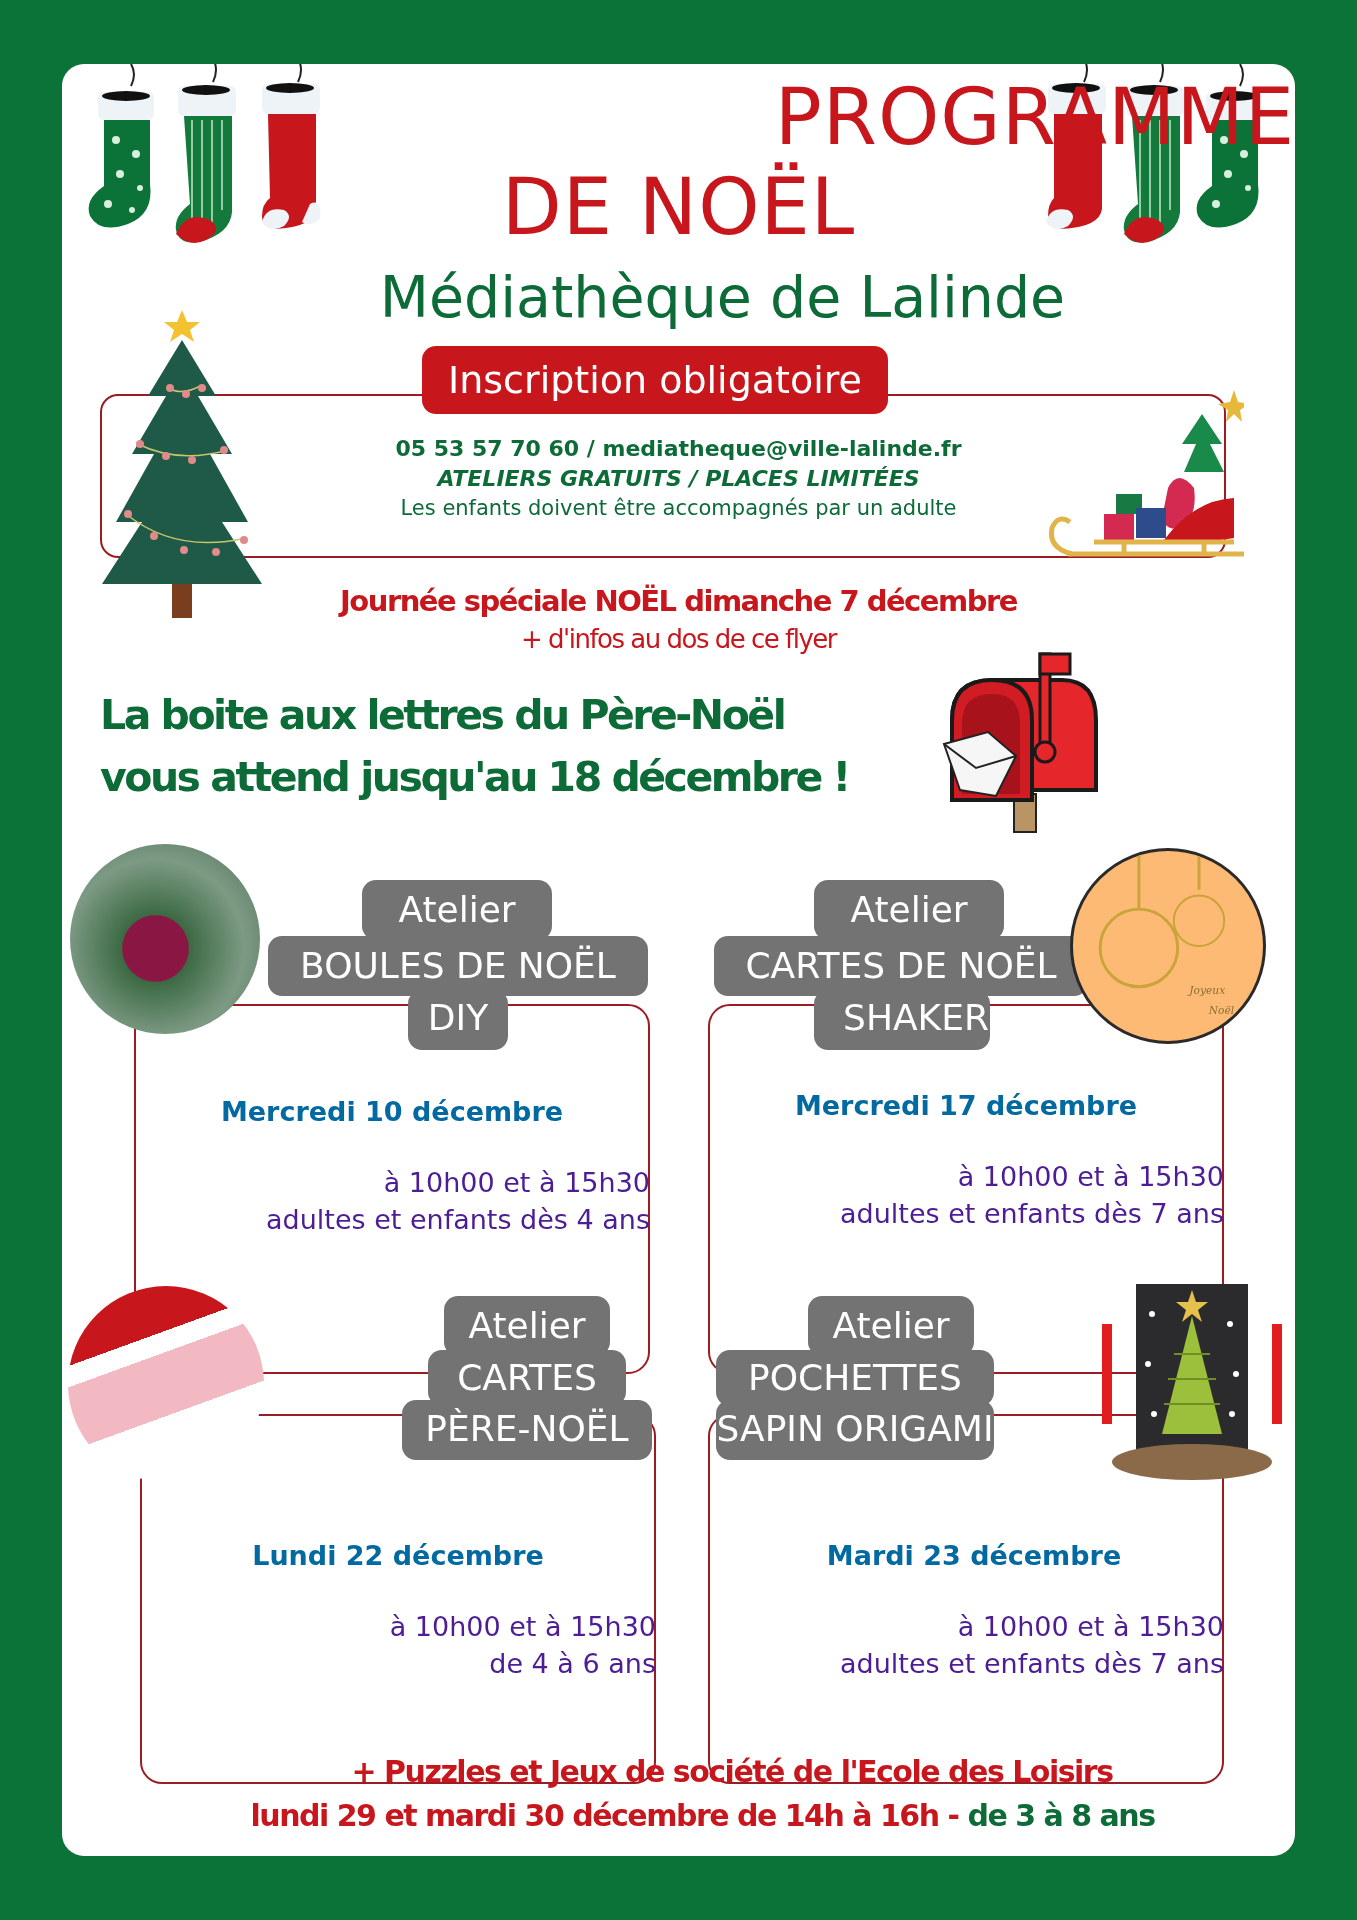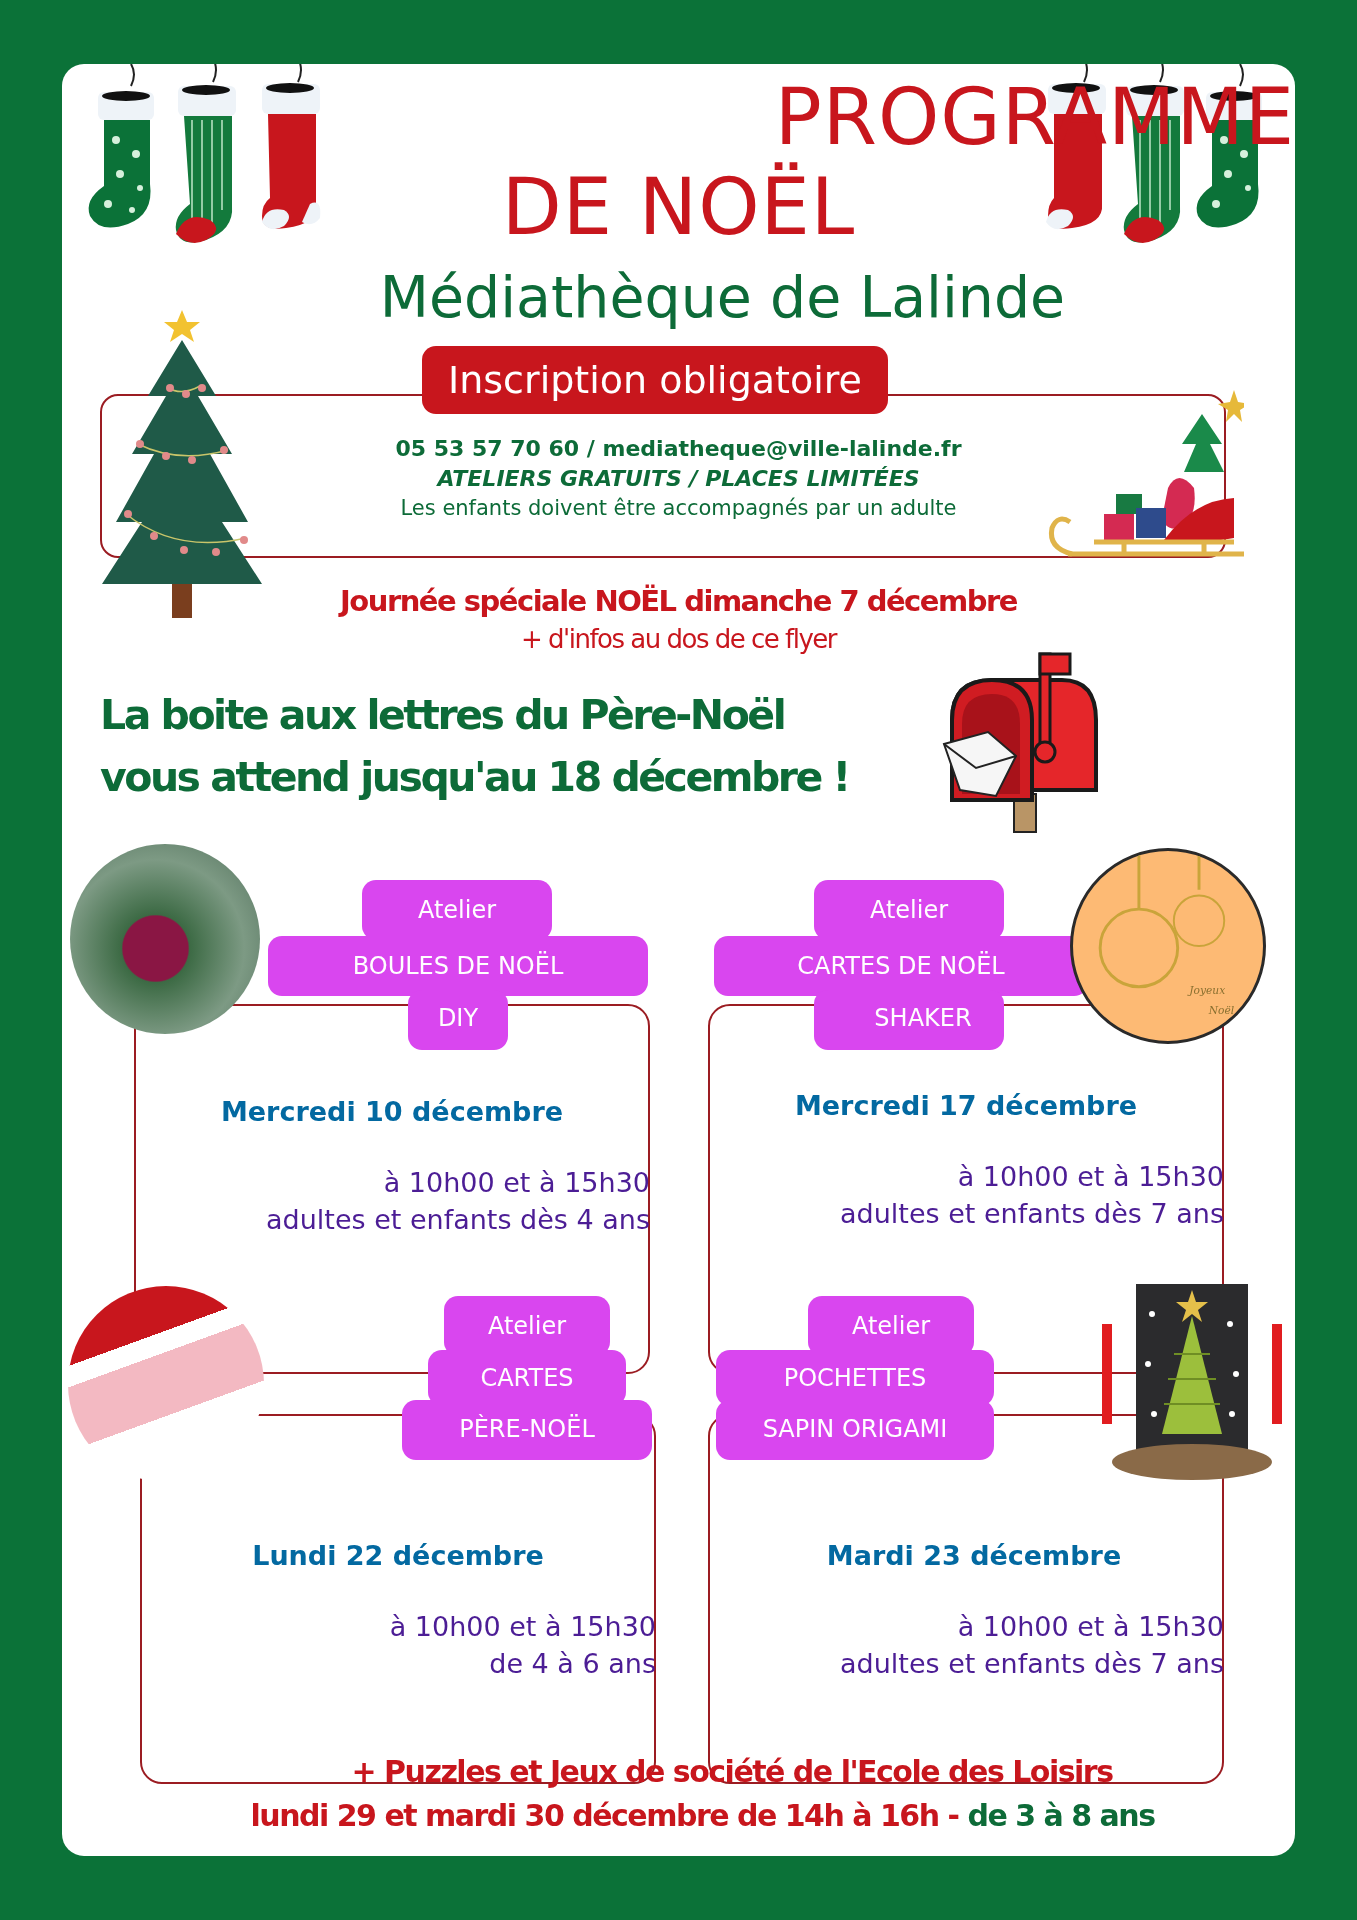--- a/index.html
+++ b/index.html
@@ -21,21 +21,21 @@
   .reg-line.contact { top: 372px; font-size: 22px; font-weight: bold; color: #0d6b38; }
   .reg-line.free { top: 402px; font-size: 22px; font-weight: bold; font-style: italic; color: #0d6b38; }
   .reg-line.note { top: 432px; font-size: 21px; color: #0d6b38; }
 
   .special { left: 0; width: 1233px; text-align: center; top: 520px; font-size: 29px; font-weight: bold; color: #c8161d; letter-spacing: -1.5px; }
   .special-sub { left: 0; width: 1233px; text-align: center; top: 560px; font-size: 26px; color: #c8161d; letter-spacing: -1.5px; }
 
   .mailbox-text { left: 38px; top: 620px; font-size: 41px; font-weight: bold; color: #0d6b38; letter-spacing: -2.5px; line-height: 62px; }
 
   .atelier-box { border: 2px solid #9b1c22; border-radius: 22px; background: transparent; }
-  .atelier-pill { background: #d946ef; color: #fff; text-align: center; border-radius: 14px; font-family: "DejaVu Sans", sans-serif; line-height: 48px; font-size: 24px; }
+  .atelier-pill { background: #737373; color: #fff; text-align: center; border-radius: 14px; font-family: "DejaVu Sans", sans-serif; line-height: 48px; font-size: 36px; }
   .date { text-align: center; font-size: 27px; font-weight: bold; color: #0369a1; }
   .info { text-align: right; font-size: 27px; color: #4c1d95; line-height: 37px; }
 
   .footer-1 { left: 0; width: 1340px; text-align: center; top: 1690px; font-size: 30px; font-weight: bold; color: #c8161d; letter-spacing: -1.5px; }
   .footer-2 { left: 0; width: 1233px; text-align: center; top: 1734px; font-size: 30px; font-weight: bold; color: #c8161d; letter-spacing: -1.5px; padding-left: 48px; }
   .footer-2 .green { color: #0d6b38; }
 
   .photo { border-radius: 50%; overflow: hidden; }
 </style>
 </head>
@@ -163,21 +163,21 @@
   <div class="abs atelier-pill" style="left:300px; top:816px; width:190px; height:60px; line-height:60px;">Atelier</div>
   <div class="abs atelier-pill" style="left:206px; top:872px; width:380px; height:60px; line-height:60px;">BOULES DE NOËL</div>
   <div class="abs atelier-pill" style="left:346px; top:926px; width:100px; height:60px; line-height:56px;">DIY</div>
   <div class="abs date" style="left:72px; top:1032px; width:516px;">Mercredi 10 décembre</div>
   <div class="abs info" style="left:72px; top:1100px; width:516px;">à 10h00 et à 15h30</div>
   <div class="abs info" style="left:72px; top:1137px; width:516px;">adultes et enfants dès 4 ans</div>
 
   <div class="abs atelier-box" style="left:646px; top:940px; width:516px; height:370px;"></div>
   <div class="abs atelier-pill" style="left:752px; top:816px; width:190px; height:60px; line-height:60px;">Atelier</div>
   <div class="abs atelier-pill" style="left:652px; top:872px; width:374px; height:60px; line-height:60px;">CARTES DE NOËL</div>
-  <div class="abs atelier-pill" style="left:752px; top:926px; width:190px; height:60px; line-height:56px;padding-left:28px;">SHAKER</div>
+  <div class="abs atelier-pill" style="left:752px; top:926px; width:176px; height:60px; line-height:56px;padding-left:28px;">SHAKER</div>
   <div class="abs photo" style="left:1008px; top:784px; width:196px; height:196px; background:#fdba74; border:3px solid #2a2a2a;">
     <svg style="width:100%; height:100%;" viewBox="0 0 196 196">
       <path d="M68 0 v60 M130 0 v40" stroke="#c9a43a" stroke-width="3"></path>
       <circle cx="68" cy="100" r="40" fill="none" stroke="#c9a43a" stroke-width="3"></circle>
       <circle cx="130" cy="72" r="26" fill="none" stroke="#c9a43a" stroke-width="2"></circle>
       <text x="120" y="148" font-size="11" fill="#8a7030" font-family="DejaVu Serif, serif" font-style="italic">Joyeux</text>
       <text x="140" y="168" font-size="11" fill="#8a7030" font-family="DejaVu Serif, serif" font-style="italic">Noël</text>
     </svg>
   </div>
   <div class="abs date" style="left:646px; top:1026px; width:516px;">Mercredi 17 décembre</div>

